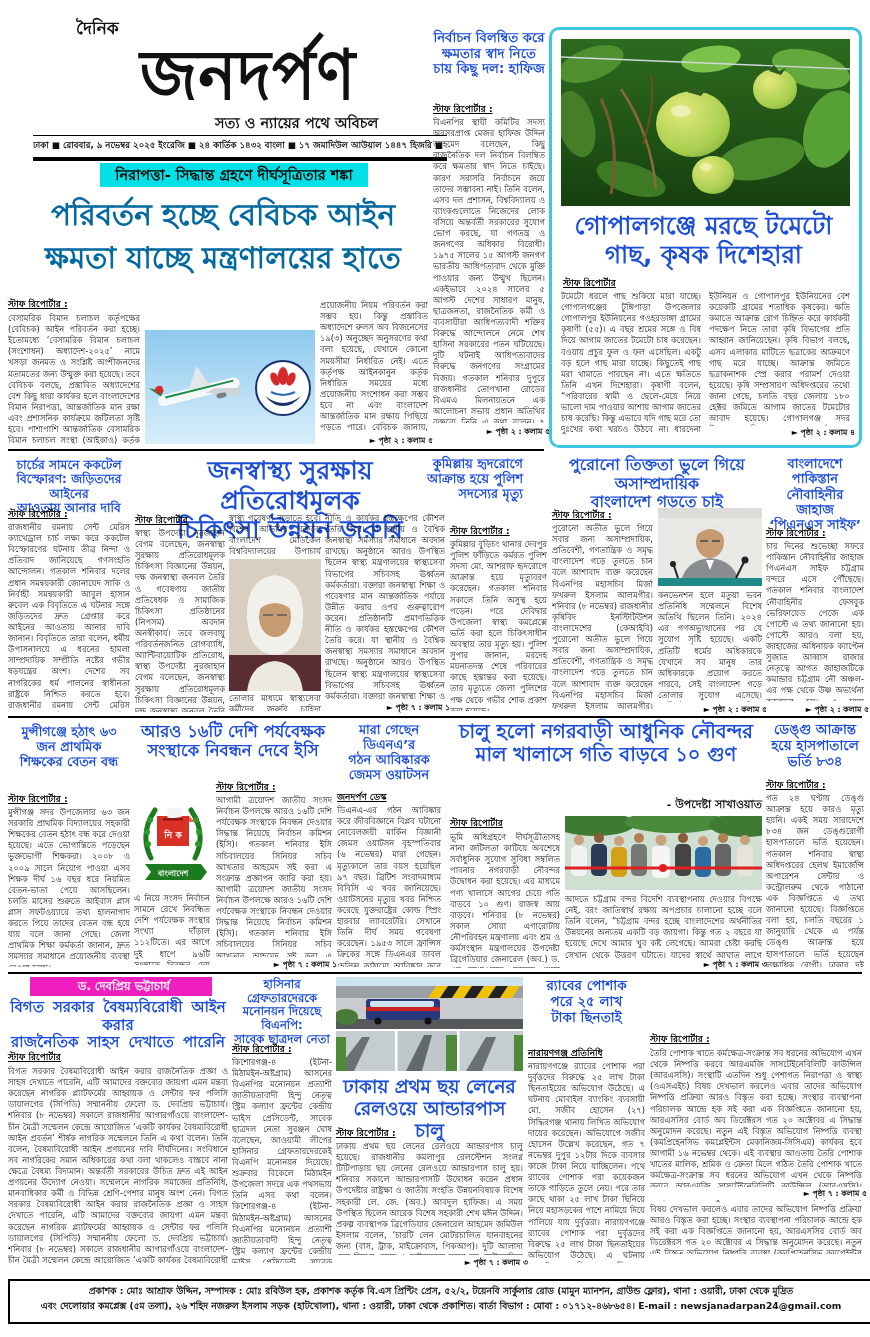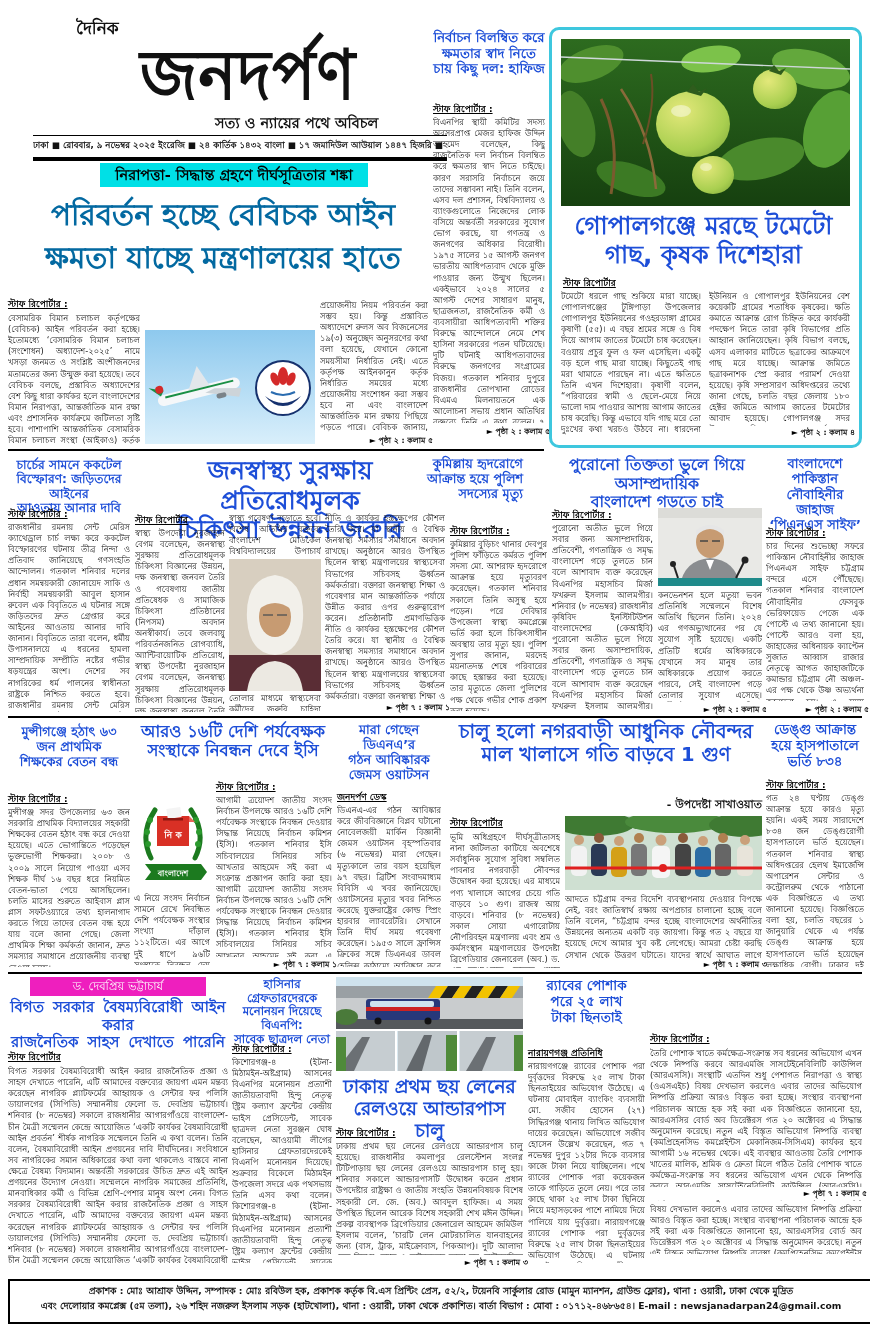--- a/index.html
+++ b/index.html
@@ -5,21 +5,21 @@
   html,body{margin:0;padding:0;background:#fff;}
   .page{position:relative;width:870px;height:1337px;background:#fff;overflow:hidden;
         font-family:"DejaVu Sans","Liberation Sans",sans-serif;color:#111;}
   .abs{position:absolute;}
   .hl{font-weight:800;color:#1d4ed8;text-align:center;white-space:pre-line;line-height:1.18;}
   .by{font-weight:700;font-size:9px;text-decoration:underline;color:#000;white-space:nowrap;}
   .bd{font-size:8.3px;line-height:1.34;text-align:justify;overflow:hidden;color:#151515;}
   .jm{font-size:7.8px;font-weight:700;background:#fff;padding-left:5px;color:#000;white-space:nowrap;}
   .rule{background:#000;}
   .kicker{background:#00e0e6;color:#000;font-weight:800;text-align:center;}
-  .banner{background:#ee1fbe;color:#fff;font-weight:400;text-align:center;}
+  .banner{background:#ee1fbe;color:#fff;font-weight:700;text-align:center;padding-left:6px;}
   .red{color:#0369a1;}
   svg{display:block;}
 </style>
 </head>
 <body>
 
 <div class="page">
 
   <div class="abs" style="left:76px;top:15px;font-size:17px;font-weight:800;">দৈনিক</div>
   <div class="abs" style="left:48px;top:22px;width:400px;font-size:64px;font-weight:900;text-align:center;letter-spacing:1px;transform:scaleY(1.08);transform-origin:top;">জনদর্পণ</div>
@@ -210,21 +210,21 @@
   <div class="abs bd" style="left:134px;top:893px;width:76px;height:72px;">এ নিয়ে সংসদ নির্বাচন সামনে রেখে নিবন্ধিত দেশি পর্যবেক্ষক সংস্থার সংখ্যা দাঁড়াল ১১২টিতে। এর আগে দুই ধাপে ৯৬টি সংস্থাকে নিবন্ধন দেয় কমিশন।</div>
   <div class="abs jm" style="left:216px;top:958px;width:116px;text-align:right;">► পৃষ্ঠা ৭ : কলাম ১</div>
 
   <div class="abs hl" style="left:337px;top:722px;width:104px;font-size:12.8px;">মারা গেছেন ডিএনএ’র
 গঠন আবিষ্কারক
 জেমস ওয়াটসন</div>
   <div class="abs by" style="left:337px;top:790px;">জনদর্পণ ডেস্ক</div>
   <div class="abs bd" style="left:337px;top:805px;width:104px;height:162px;">ডিএনএ-এর গঠন আবিষ্কার করে জীববিজ্ঞানে বিপ্লব ঘটানো নোবেলজয়ী মার্কিন বিজ্ঞানী জেমস ওয়াটসন বৃহস্পতিবার (৬ নভেম্বর) মারা গেছেন। মৃত্যুকালে তার বয়স হয়েছিল ৯৭ বছর। ব্রিটিশ সংবাদমাধ্যম বিবিসি এ খবর জানিয়েছে। ওয়াটসনের মৃত্যুর খবর নিশ্চিত করেছে যুক্তরাষ্ট্রের কোল্ড স্প্রিং হারবার ল্যাবরেটরি। সেখানে তিনি দীর্ঘ সময় গবেষণা করেছেন। ১৯৫৩ সালে ফ্রান্সিস ক্রিকের সঙ্গে ডিএনএর ডাবল হেলিক্স কাঠামো আবিষ্কার করে বিজ্ঞানের ইতিহাসে অমর হয়ে আছেন তিনি।</div>
 
   <div class="abs hl" style="left:450px;top:720px;width:312px;font-size:19.5px;">চালু হলো নগরবাড়ী আধুনিক নৌবন্দর
-মাল খালাসে গতি বাড়বে 1 গুণ</div>
+মাল খালাসে গতি বাড়বে ১০ গুণ</div>
   <div class="abs" style="left:450px;top:796px;width:312px;text-align:right;font-size:11px;font-weight:800;">- উপদেষ্টা সাখাওয়াত</div>
   <div class="abs by" style="left:450px;top:816px;">স্টাফ রিপোর্টার</div>
   <div class="abs bd" style="left:450px;top:832px;width:110px;height:136px;">ভূমি অধিগ্রহণে দীর্ঘসূত্রীতাসহ নানা জটিলতা কাটিয়ে অবশেষে সর্বাধুনিক সুযোগ সুবিধা সম্বলিত পাবনার নগরবাড়ী নৌবন্দর উদ্বোধন করা হয়েছে। এর মাধ্যমে পণ্য খালাসে আগের চেয়ে গতি বাড়বে ১০ গুণ। রাজস্ব আয় বাড়বে। শনিবার (৮ নভেম্বর) সকাল সোয়া এগারোটায় নৌপরিবহন মন্ত্রণালয় এবং শ্রম ও কর্মসংস্থান মন্ত্রণালয়ের উপদেষ্টা ব্রিগেডিয়ার জেনারেল (অব.) ড. এম সাখাওয়াত হোসেন প্রধান অতিথি হিসেবে ফিতা কেটে ও বেলুন উড়িয়ে এর উদ্বোধন করেন। পরে মোনাজাত ও বৃক্ষরোপন করা হয়। বিআইডব্লিউটিএ-এর চেয়ারম্যান কমডোর আরিফ আহমেদ মোস্তফার সভাপতিত্বে বিশেষ অতিথি ছিলেন নৌপরিবহন মন্ত্রণালয়ের অতিরিক্ত সচিব দেলোয়ারা বেগম।</div>
   <div class="abs" style="left:565px;top:816px;width:197px;height:74px;">
     <svg width="197" height="74" viewBox="0 0 197 74">
       <rect width="197" height="74" fill="#cfe0d2"></rect>
       <ellipse cx="30" cy="8" rx="40" ry="12" fill="#3f7a33"></ellipse>
       <ellipse cx="110" cy="6" rx="50" ry="11" fill="#4a8a3c"></ellipse>
       <ellipse cx="180" cy="9" rx="36" ry="12" fill="#3f7a33"></ellipse>
       <g>

